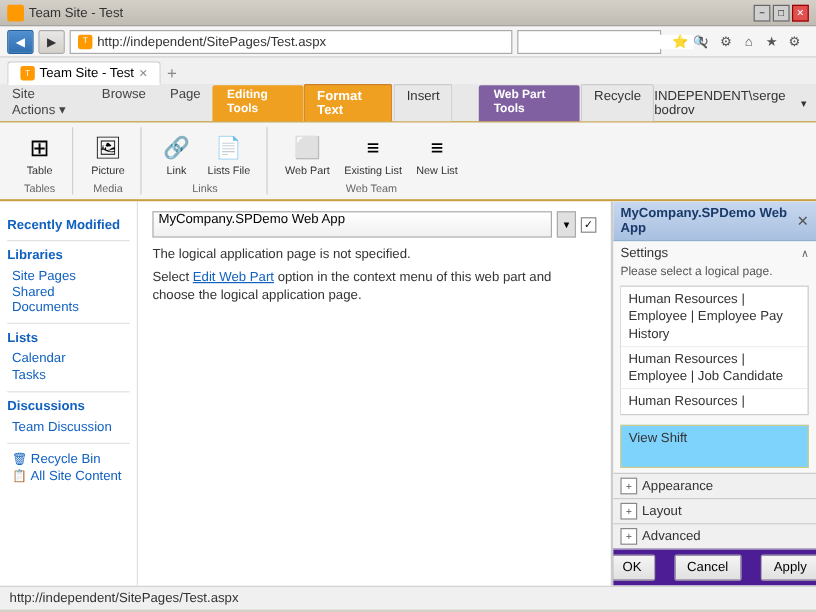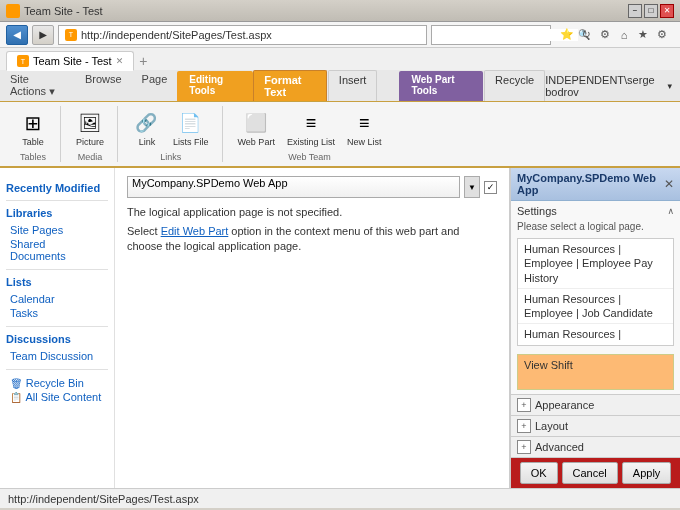--- a/index.html
+++ b/index.html
@@ -67,24 +67,24 @@
     .right-panel { width: 170px; background: #f8f8f8; border-left: 1px solid #ccc; flex-shrink: 0; display: flex; flex-direction: column; overflow: hidden; }
     .panel-header { background: linear-gradient(to bottom, #c8d8f0, #a8c0e0); padding: 4px 6px; display: flex; align-items: center; justify-content: space-between; border-bottom: 1px solid #90b0d0; }
     .panel-title { font-size: 11px; font-weight: bold; color: #1a3a6a; }
     .panel-close { font-size: 12px; color: #555; cursor: pointer; }
     .panel-section { padding: 4px 6px; }
     .panel-section-title { font-size: 11px; color: #333; margin-bottom: 4px; display: flex; justify-content: space-between; align-items: center; }
     .panel-chevron { font-size: 9px; color: #666; cursor: pointer; }
     .panel-hint { font-size: 10px; color: #555; margin-bottom: 4px; }
     .panel-list { border: 1px solid #ccc; background: white; overflow-y: auto; flex: 1; }
     .panel-list-item { padding: 3px 6px; font-size: 11px; cursor: pointer; color: #333; border-bottom: 1px solid #eee; line-height: 1.3; }
-    .panel-text-area { margin: 4px 6px; background: #fdba74; border: 1px solid #cccc88; padding: 4px 6px; font-size: 11px; color: #333; min-height: 36px; }
+    .panel-text-area { margin: 4px 6px; background: #7dd3fc; border: 1px solid #cccc88; padding: 4px 6px; font-size: 11px; color: #333; min-height: 36px; }
     .panel-collapse-section { border-top: 1px solid #ccc; padding: 3px 6px; display: flex; align-items: center; gap: 4px; cursor: pointer; font-size: 11px; color: #333; background: #f0f0f0; }
     .panel-collapse-icon { width: 14px; height: 14px; border: 1px solid #888; background: white; display: flex; align-items: center; justify-content: center; font-size: 9px; color: #555; }
-    .panel-footer { padding: 4px 6px; display: flex; gap: 4px; justify-content: center; border-top: 1px solid #ccc; background: #b91c1c; }
+    .panel-footer { padding: 4px 6px; display: flex; gap: 16px; justify-content: center; border-top: 1px solid #ccc; background: #4c1d95; }
     .panel-footer-btn { height: 22px; padding: 0 10px; font-size: 11px; cursor: pointer; border: 1px solid #aaa; background: linear-gradient(to bottom, #f5f5f5, #e0e0e0); border-radius: 2px; }
 
     
     .status-bar { height: 20px; background: #f0f0f0; border-top: 1px solid #ccc; display: flex; align-items: center; padding: 0 8px; font-size: 11px; color: #333; }
   </style>
 </head>
 <body>
 
 <div class="title-bar">
   <div class="title-bar-left">

